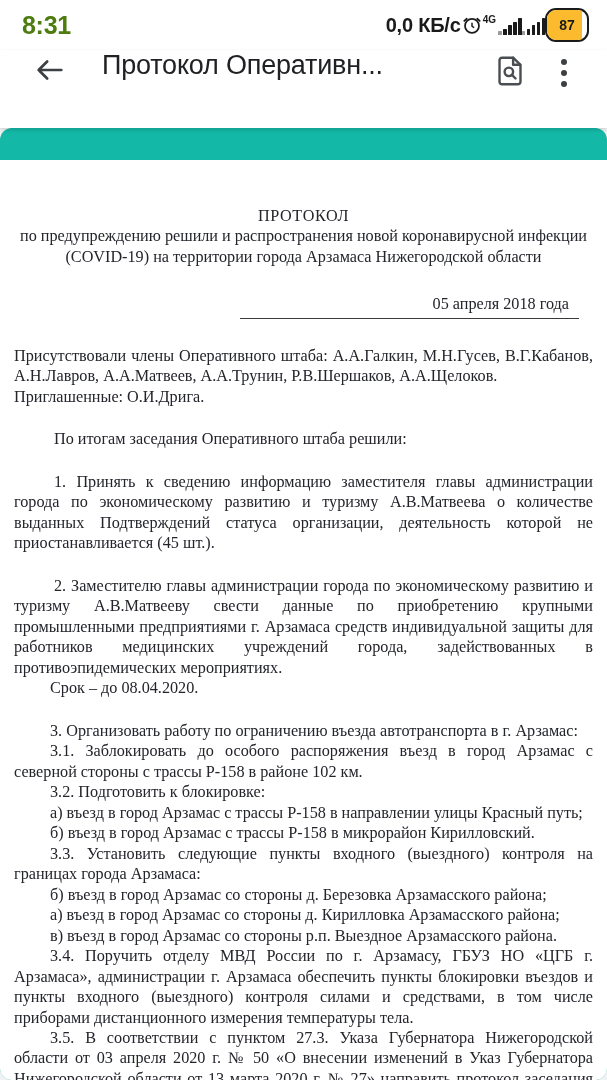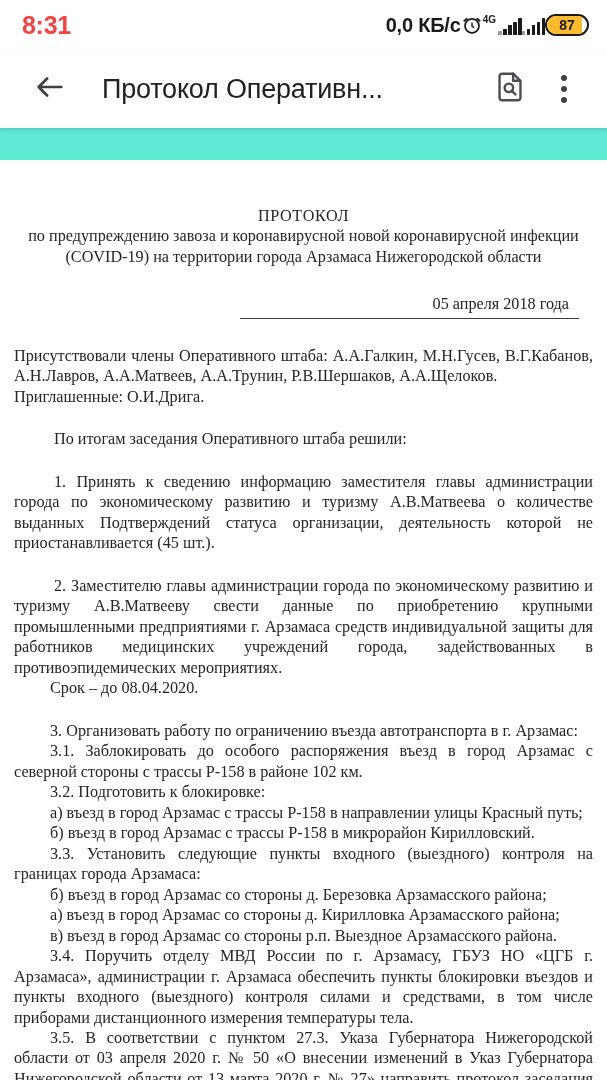--- a/index.html
+++ b/index.html
@@ -25,21 +25,21 @@
     height: 50px;
     background: #ffffff;
     display: flex;
     align-items: center;
     justify-content: space-between;
     padding: 0 18px 0 22px;
   }
   .status-clock {
     font-size: 25px;
     font-weight: bold;
-    color: #ef4444;
+    color: #4d7c0f;
     letter-spacing: -0.3px;
   }
   .status-right {
     display: flex;
     align-items: center;
   }
   .net-speed {
     font-size: 20px;
     font-weight: bold;
     color: #1a1a1a;
@@ -70,21 +70,21 @@
     color: #1a1a1a;
     line-height: 1;
     margin-right: 1px;
     align-self: flex-start;
     margin-top: -1px;
   }
 
   .battery {
     position: relative;
     width: 44px;
-    height: 22px;
+    height: 34px;
     border: 2px solid #1a1a1a;
     border-radius: 11px;
     background: #ffffff;
     overflow: hidden;
     display: flex;
     align-items: center;
   }
   .battery-fill {
     position: absolute;
     left: 0; top: 0; bottom: 0;
@@ -99,21 +99,20 @@
     font-weight: bold;
     color: #1a1a1a;
     line-height: 1;
   }
 
   
   .app-bar {
     height: 78px;
     background: #ffffff;
     display: flex;
-    align-items: center;
     padding: 0 20px 0 28px;
     box-shadow: 0 2px 4px rgba(0,0,0,0.14);
     position: relative;
     z-index: 5;
   }
   .back-btn {
     width: 44px; height: 44px;
     display: flex; align-items: center; justify-content: center;
     flex: 0 0 auto;
   }
@@ -141,22 +140,23 @@
   .kebab span {
     width: 6px; height: 6px; border-radius: 50%;
     background: #3c4043;
     display: block;
   }
 
   
   .doc-scroll {
     position: absolute;
     top: 128px; left: 0; right: 0; bottom: 0;
-    background: #5eead4;
-    overflow: hidden;
+    background: #14b8a6;
+    overflow: hidden;
+    border-radius: 12px;
   }
   .doc-page {
     margin-top: 32px;
     background: #ffffff;
     min-height: 1000px;
     padding: 46px 14px 0 14px;
     font-family: "Liberation Serif", serif;
     color: #23252b;
   }
   .doc-body {
@@ -258,21 +258,21 @@
       <span></span>
       <span></span>
     </div>
   </div>
 
   <div class="doc-scroll">
     <div class="doc-page">
       <div class="doc-body">
 
         <p class="center title-main">ПРОТОКОЛ</p>
-        <p class="center">по предупреждению завоза и коронавирусной новой коронавирусной инфекции</p>
+        <p class="center">по предупреждению решили и распространения новой коронавирусной инфекции</p>
         <p class="center">(COVID-19) на территории города Арзамаса Нижегородской области</p>
 
         <div class="date-line">
           <p>05 апреля 2018 года</p>
         </div>
         <div class="date-rule"></div>
 
         <div class="block-gap-lg">
           <p class="just">Присутствовали члены Оперативного штаба: А.А.Галкин, М.Н.Гусев, В.Г.Кабанов, А.Н.Лавров, А.А.Матвеев, А.А.Трунин, Р.В.Шершаков, А.А.Щелоков.</p>
           <p>Приглашенные: О.И.Дрига.</p>

